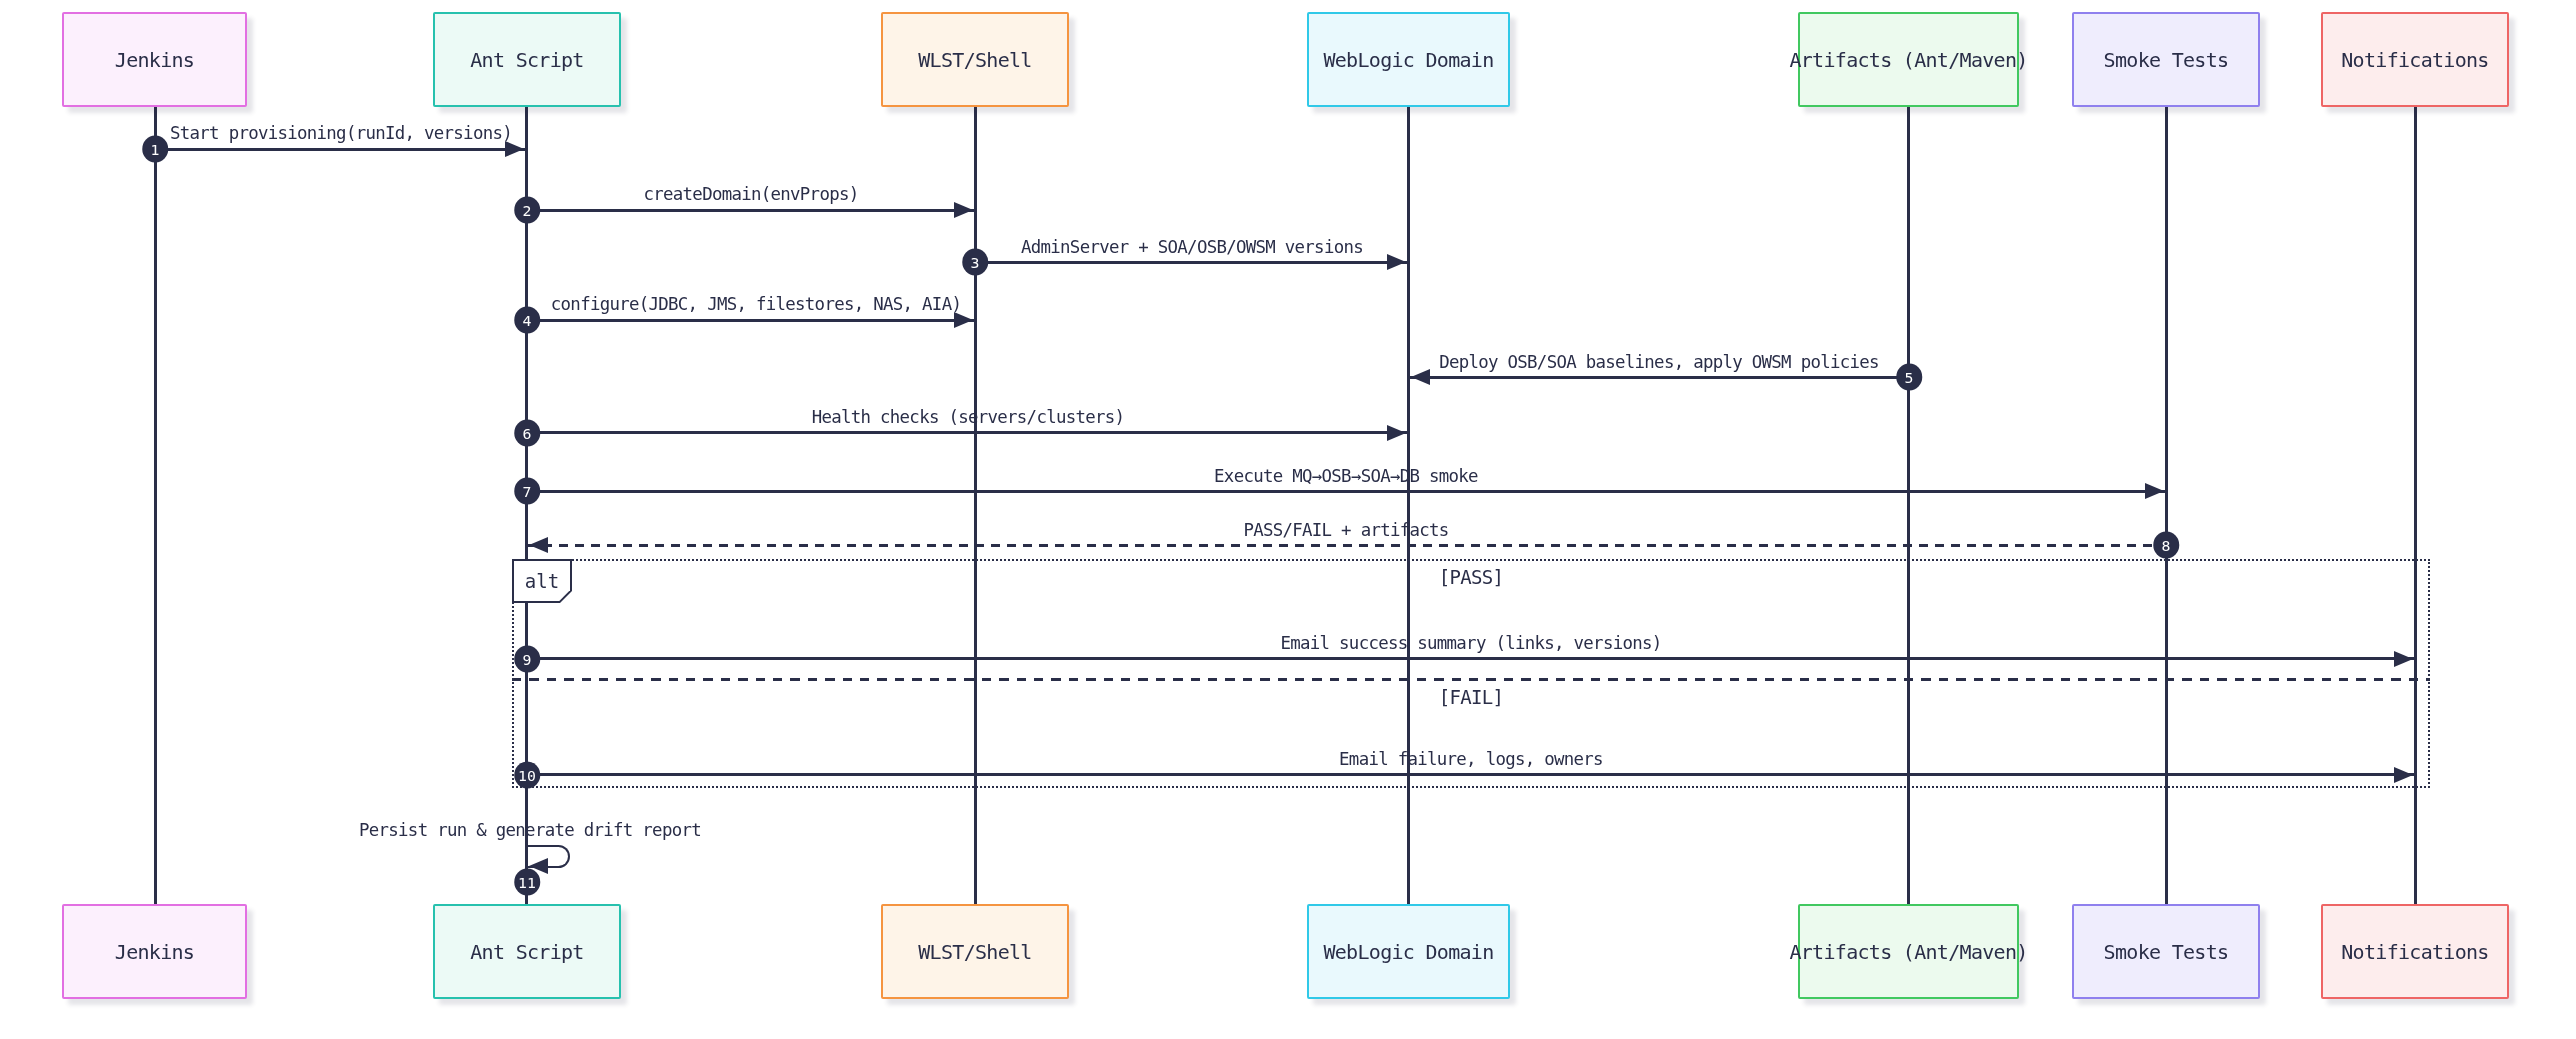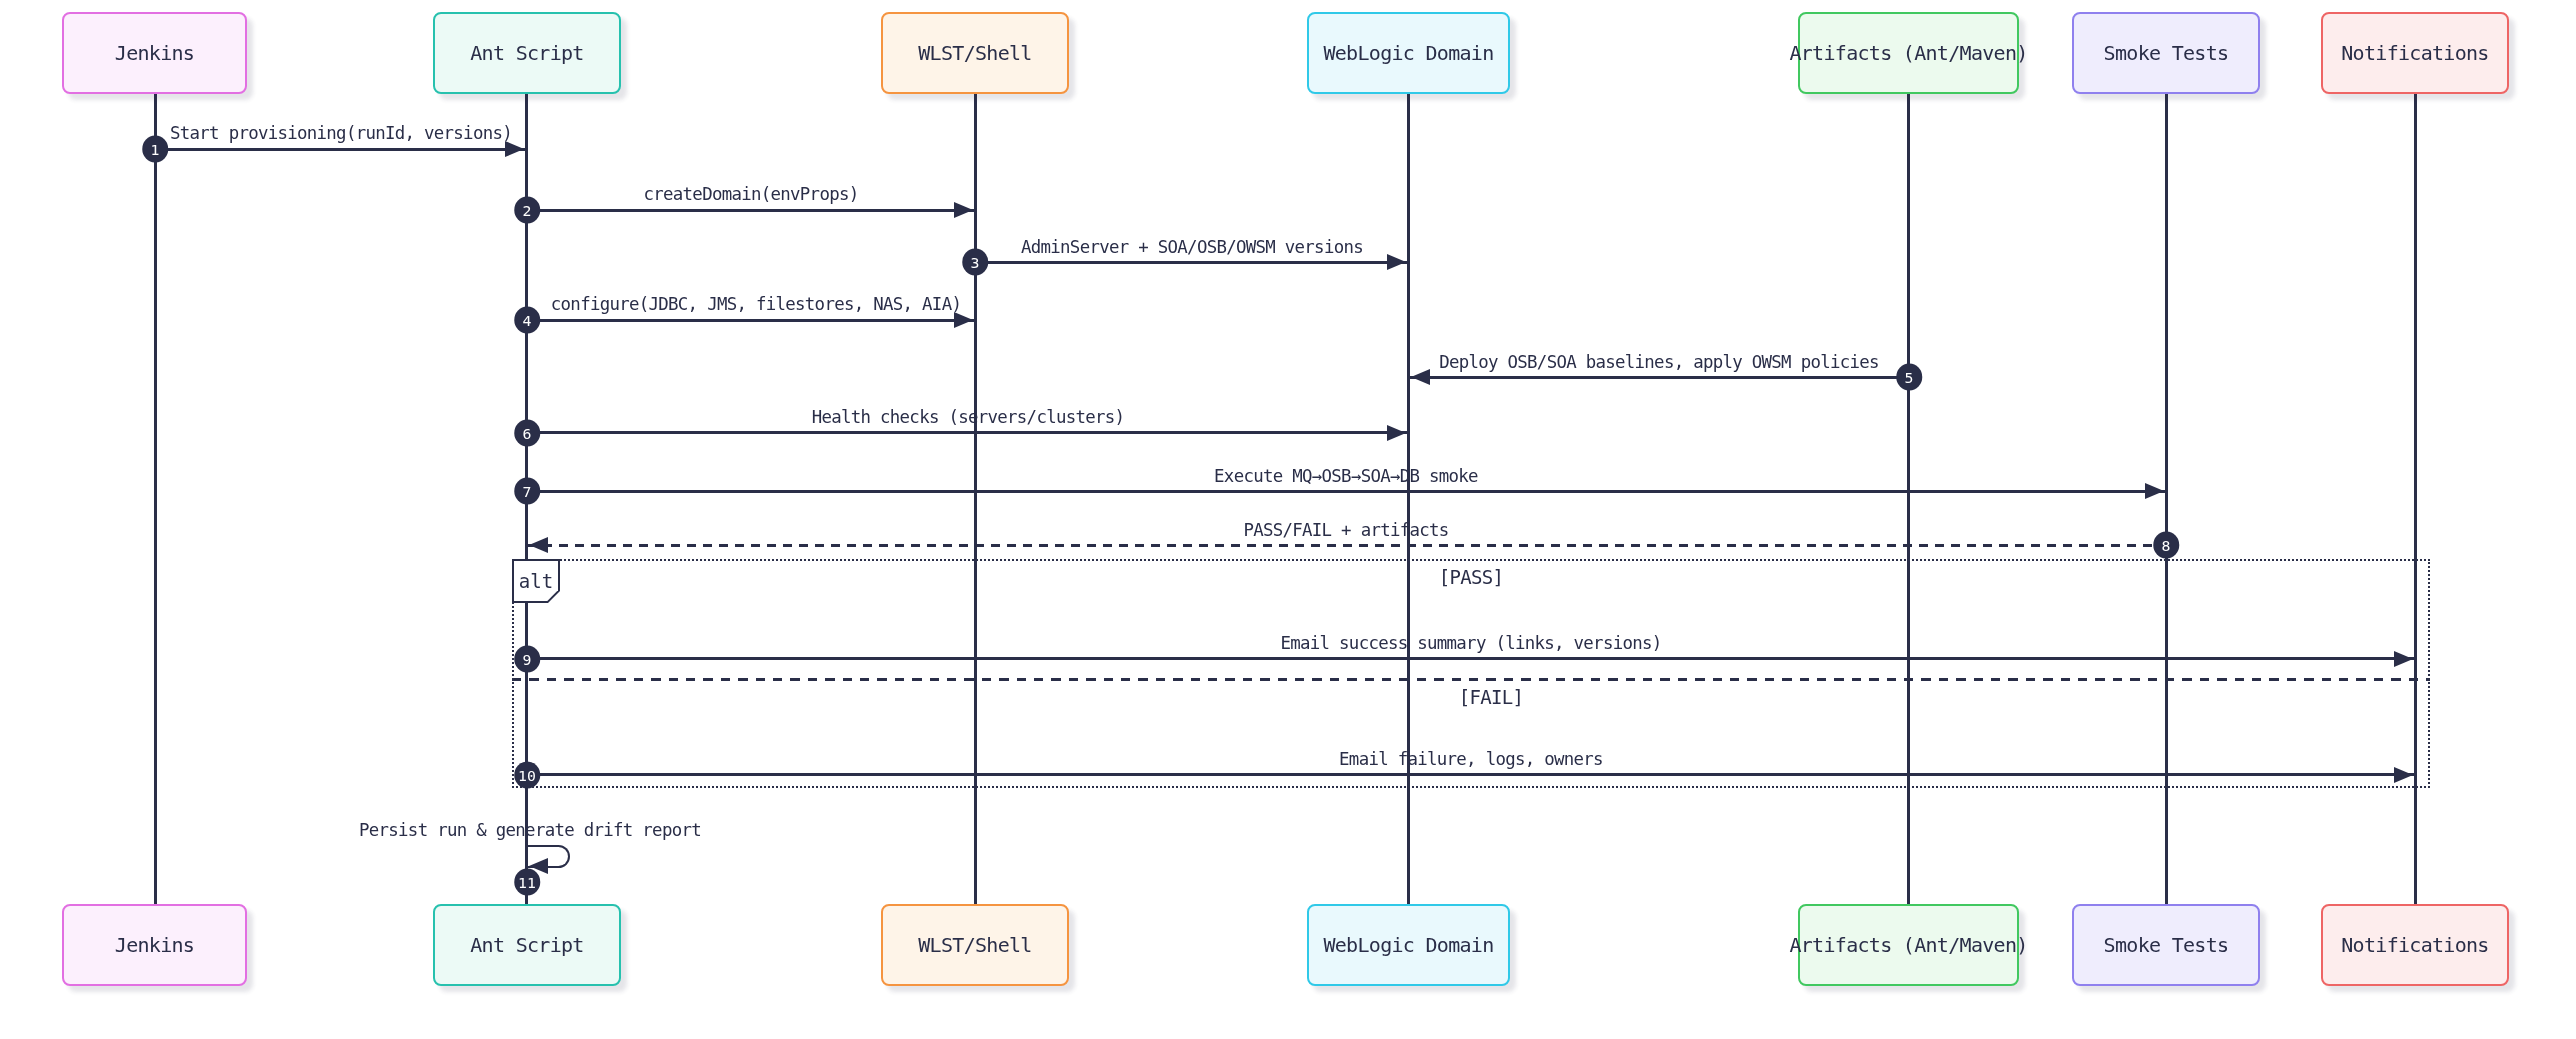--- a/index.html
+++ b/index.html
@@ -1,20 +1,20 @@
 <!DOCTYPE html>
 <html style="font-size:10.7px"><head>
 <meta charset="utf-8">
 <style>
   html,body{margin:0;padding:0;background:#ffffff;}
   body{width:2576px;height:1039px;position:relative;overflow:hidden;
        font-family:"DejaVu Sans Mono",monospace;}
   #diagram{position:absolute;left:0;top:0;width:2576px;height:1039px;}
   .lifeline{position:absolute;width:2.7px;background:#2a2e48;}
-  .actor-box{position:absolute;height:82px;border:2.7px solid;border-radius:8px;
+  .actor-box{position:absolute;height:95px;border:2.7px solid;border-radius:2px;
              box-sizing:border-box;display:flex;align-items:center;justify-content:center;
              box-shadow:6px 6px 4.7px rgba(40,44,70,.12);z-index:5;}
   .actor-label{font-size:20px;color:#2a2e48;white-space:nowrap;letter-spacing:-0.7px;}
   .msg-line{position:absolute;height:2.7px;background:#2a2e48;z-index:2;}
   .msg-line.dashed{background:repeating-linear-gradient(90deg,#2a2e48 0 9.4px,transparent 9.4px 16px);}
   .arrowhead{position:absolute;width:0;height:0;border-top:8px solid transparent;
              border-bottom:8px solid transparent;z-index:3;}
   .arrowhead.right{border-left:19px solid #2a2e48;}
   .arrowhead.left{border-right:19px solid #2a2e48;}
   .msg-label{position:absolute;transform:translateX(-50%);font-size:17.4px;color:#2a2e48;
@@ -83,25 +83,25 @@
       <span class="actor-label">Smoke Tests</span>
     </div>
     <div class="actor-box" style="left: 2321px; top: 12px; width: 188px; border-color: rgb(238, 101, 101); background: rgb(253, 237, 237);">
       <span class="actor-label">Notifications</span>
     </div>
     <div class="actor-box" style="left: 2321px; top: 904px; width: 188px; border-color: rgb(238, 101, 101); background: rgb(253, 237, 237);">
       <span class="actor-label">Notifications</span>
     </div>
     <div class="alt-frame" style="left: 512px; top: 559px; width: 1918px; height: 229px;"></div>
     <div class="alt-divider" style="left: 512px; top: 678px; width: 1918px;"></div>
-    <div class="alt-label-outer" style="left: 512px; top: 559px; width: 48px; height: 44px;">
+    <div class="alt-label-outer" style="left: 512px; top: 559px; width: 60px; height: 44px;">
       <div class="alt-label-inner">alt</div>
     </div>
     <div class="cond-label" style="left: 1471px; top: 566px;">[PASS]</div>
-    <div class="cond-label" style="left: 1471px; top: 686px; margin-left: 20px;">[FAIL]</div>
+    <div class="cond-label" style="left: 1471px; top: 686px;">[FAIL]</div>
     <div class="msg-line" style="left: 155px; top: 148px; width: 372px;"></div>
     <div class="arrowhead right" style="left: 505px; top: 141px; border-left-color: rgb(42, 46, 72);"></div>
     <div class="msg-label" style="left: 341px; top: 123px;">Start provisioning(runId, versions)</div>
     <div class="seq-num" style="left: 155px; top: 149px;">1</div>
     <div class="msg-line" style="left: 527px; top: 209px; width: 449px;"></div>
     <div class="arrowhead right" style="left: 954px; top: 202px; border-left-color: rgb(42, 46, 72);"></div>
     <div class="msg-label" style="left: 751px; top: 184px;">createDomain(envProps)</div>
     <div class="seq-num" style="left: 527px; top: 210px;">2</div>
     <div class="msg-line" style="left: 975px; top: 261px; width: 433px;"></div>
     <div class="arrowhead right" style="left: 1387px; top: 254px; border-left-color: rgb(42, 46, 72);"></div>

